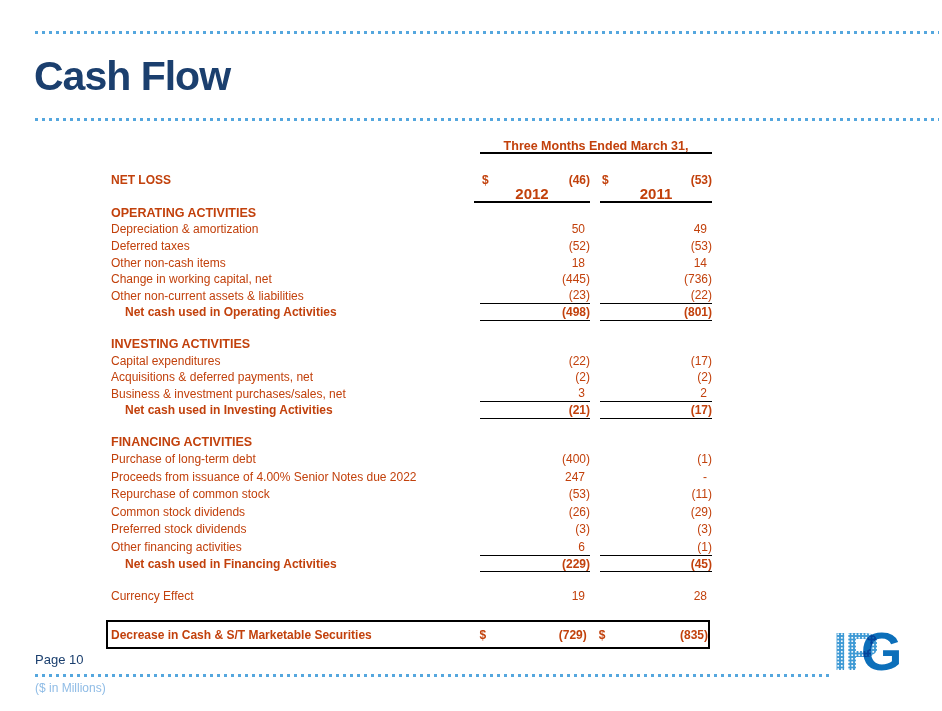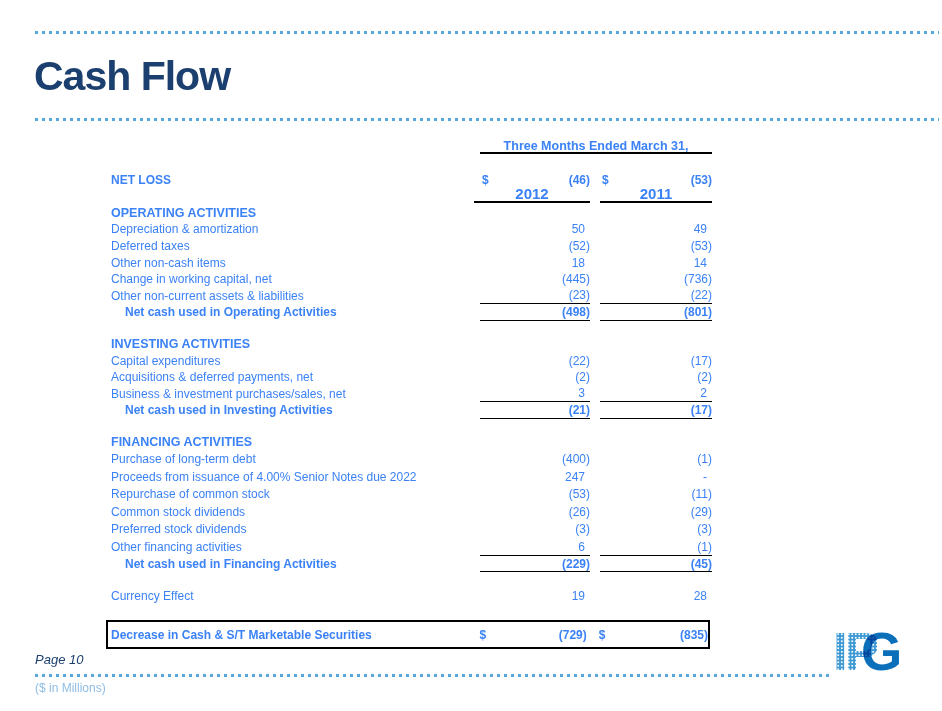--- a/index.html
+++ b/index.html
@@ -15,21 +15,21 @@
   .rule-top    { left:35px; right:3px;  top:31px; }
   .rule-title  { left:35px; right:3px;  top:118px; }
   .rule-footer { left:35px; width:795px; top:674px; }
 
   .slide-title {
     position:absolute; left:34px; top:53px;
     font-size:41px; font-weight:bold; color:#1b3f6e; letter-spacing:-1px;text-align:center;
   }
 
   
-  .fin-table { position:absolute; left:111px; top:139px; width:601px; font-size:12px; color:#3b82f6; }
+  .fin-table { position:absolute; left:111px; top:139px; width:601px; font-size:12px; color:#c2410c; }
 
   .tbl-header { position:relative; height:33px; }
   .period-hdr {
     position:absolute; left:369px; width:232px; top:0; height:15px;
     text-align:center; font-weight:bold; font-size:12.5px;
     border-bottom:2px solid #000;
   }
   .year-hdr {
     position:absolute; top:15px; height:18px; text-align:center;
     font-weight:bold; font-size:15px; border-bottom:2px solid #000;margin-top:31px;
@@ -58,21 +58,21 @@
   .t-spacer { height:16px; }
   .t-spacer.sm { height:15px; }
 
   .t-row.boxed {
     border:2px solid #000; height:29px; margin-left:-5px; padding-left:3px;
     width:604px;
   }
   .t-row.boxed .val { border-bottom:none; }
 
   
-  .page-label { position:absolute; left:35px; top:652px; font-size:13px; color:#1b3f6e;font-style:italic; }
+  .page-label { position:absolute; left:35px; top:652px; font-size:13px; color:#1b3f6e; }
   .units-note { position:absolute; left:35px; top:681px; font-size:12px; color:#8fbce6; }
 
   .logo { position:absolute; left:833px; top:625px; font-weight:bold; font-size:53px; letter-spacing:-3px; line-height:1; white-space:nowrap; }
   .logo .ip { color:#459dd6; }
   @supports ((-webkit-background-clip:text) or (background-clip:text)) {
     .logo .ip {
       background-color:#3d99d4;
       background-image:radial-gradient(circle, rgba(255,255,255,.95) 0.9px, transparent 1px);
       background-size:3.5px 3.5px;
       -webkit-background-clip:text; background-clip:text; color:transparent;

